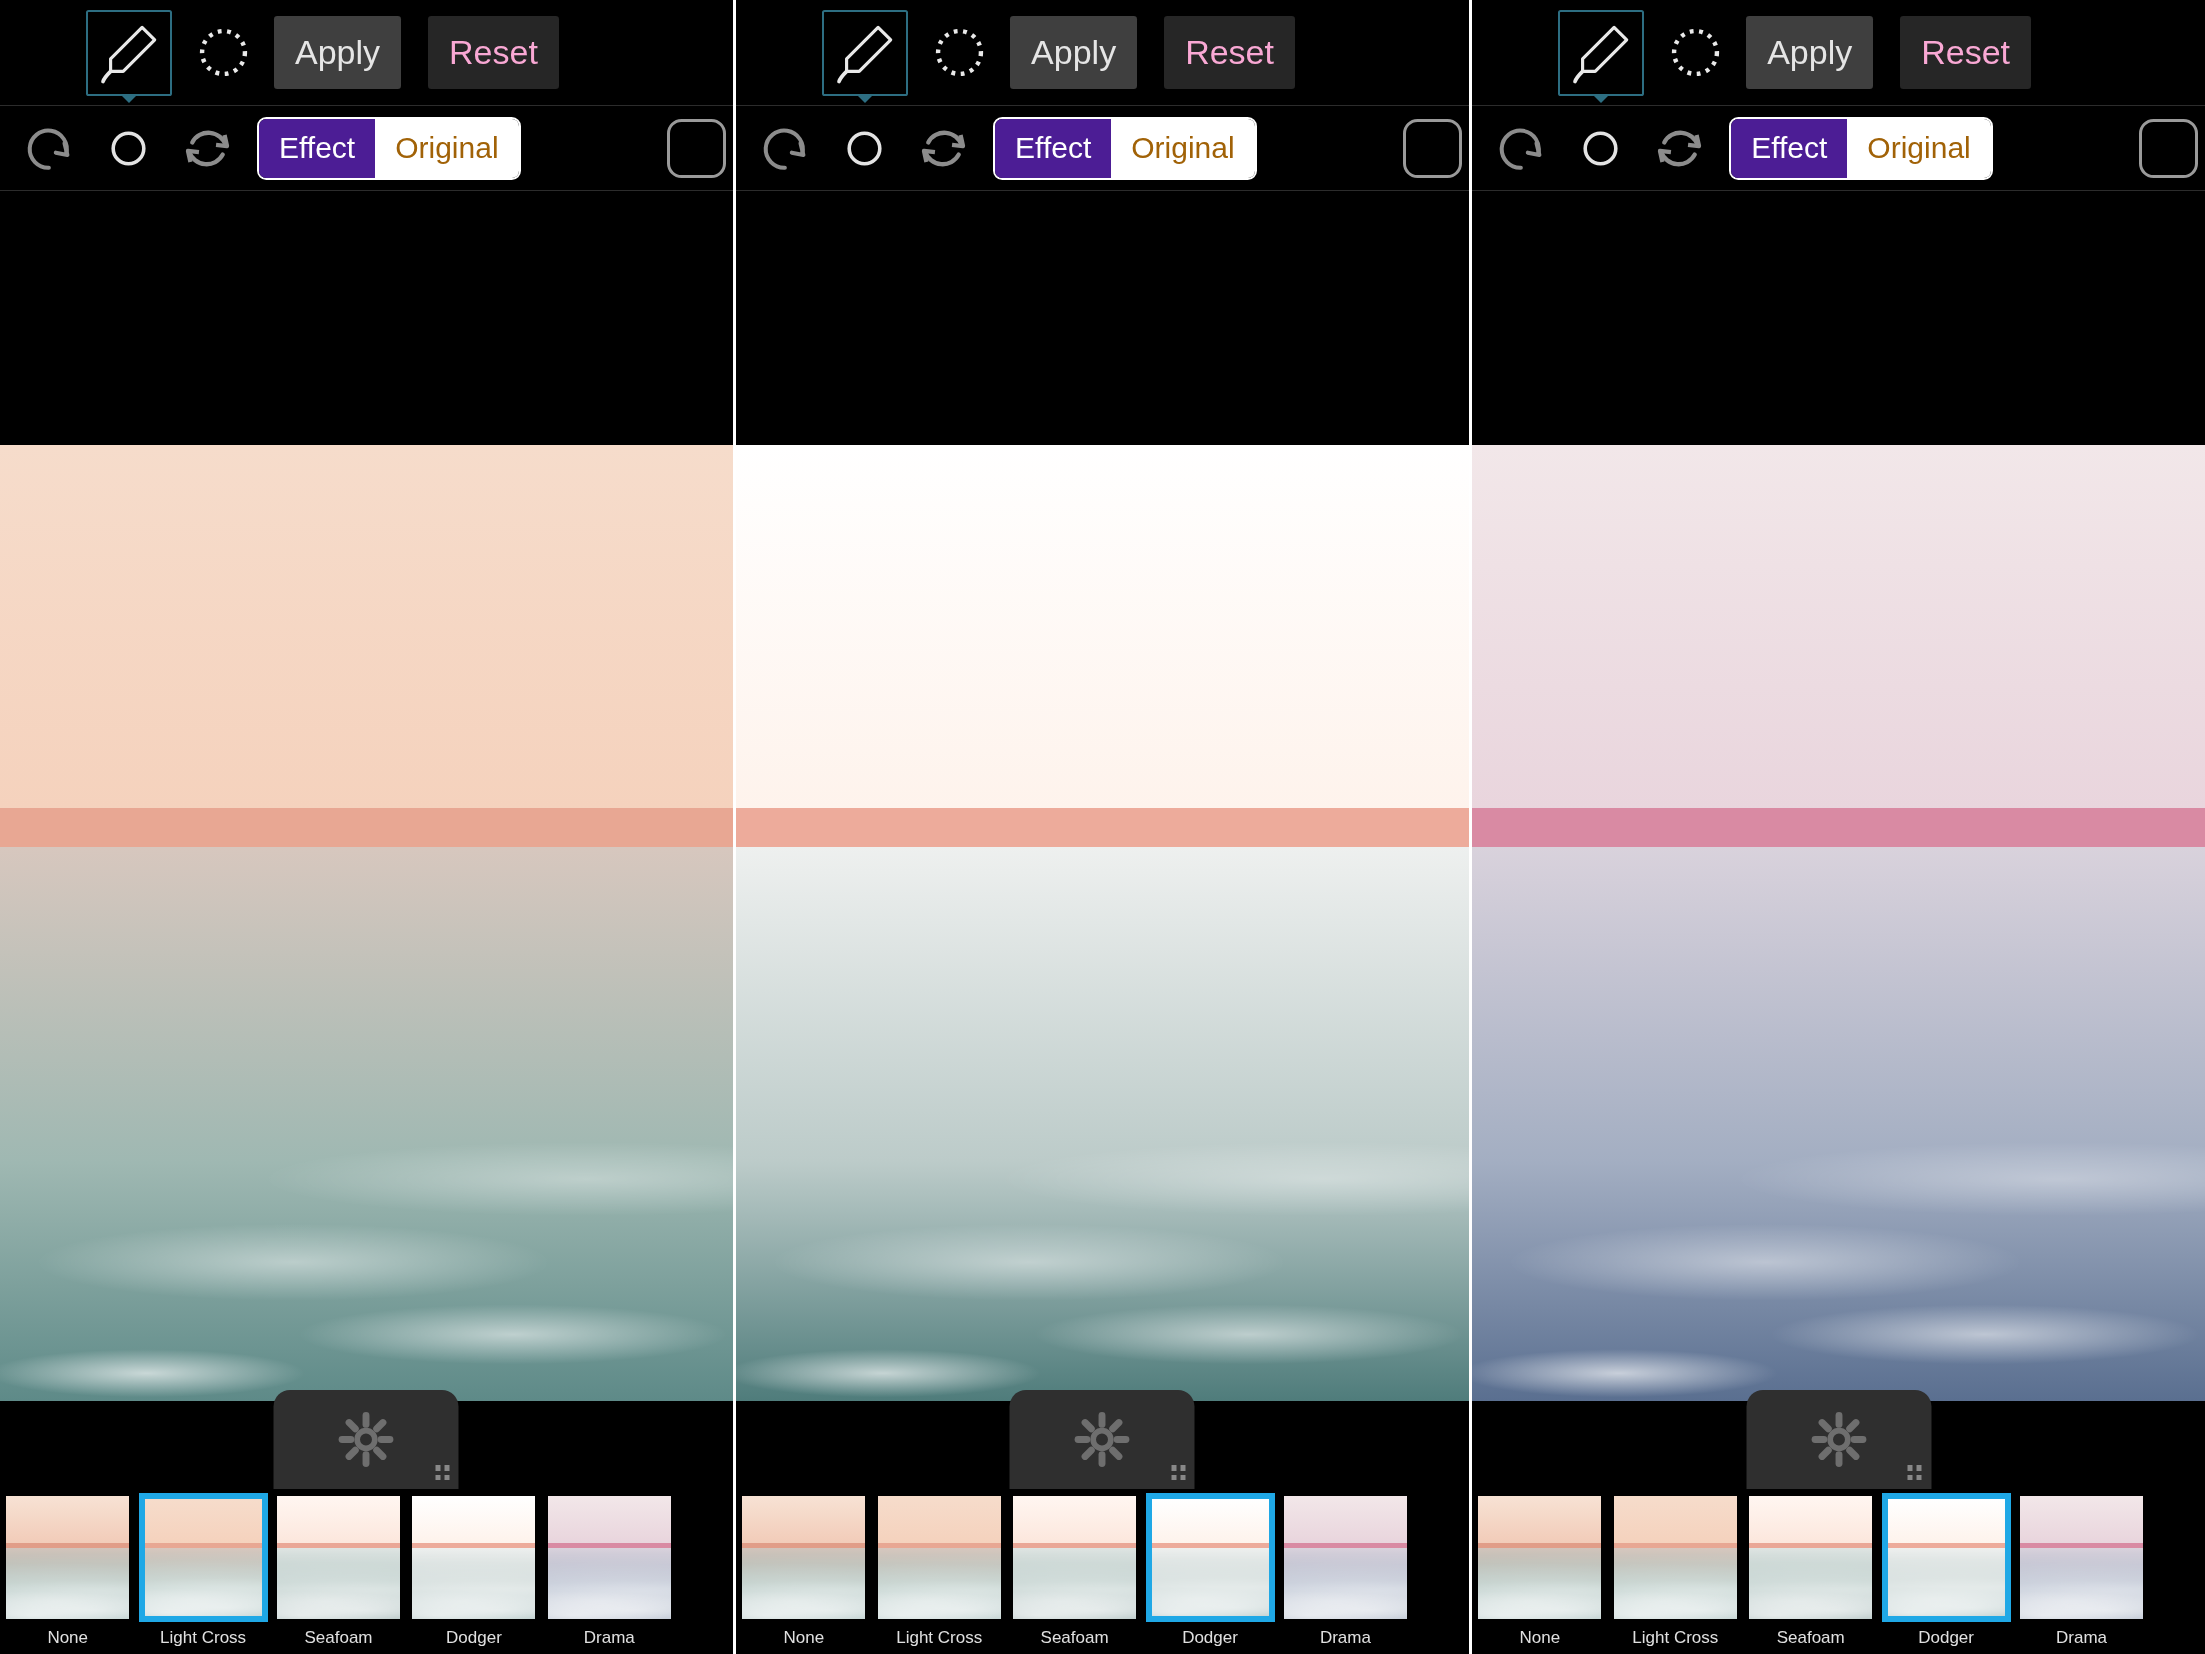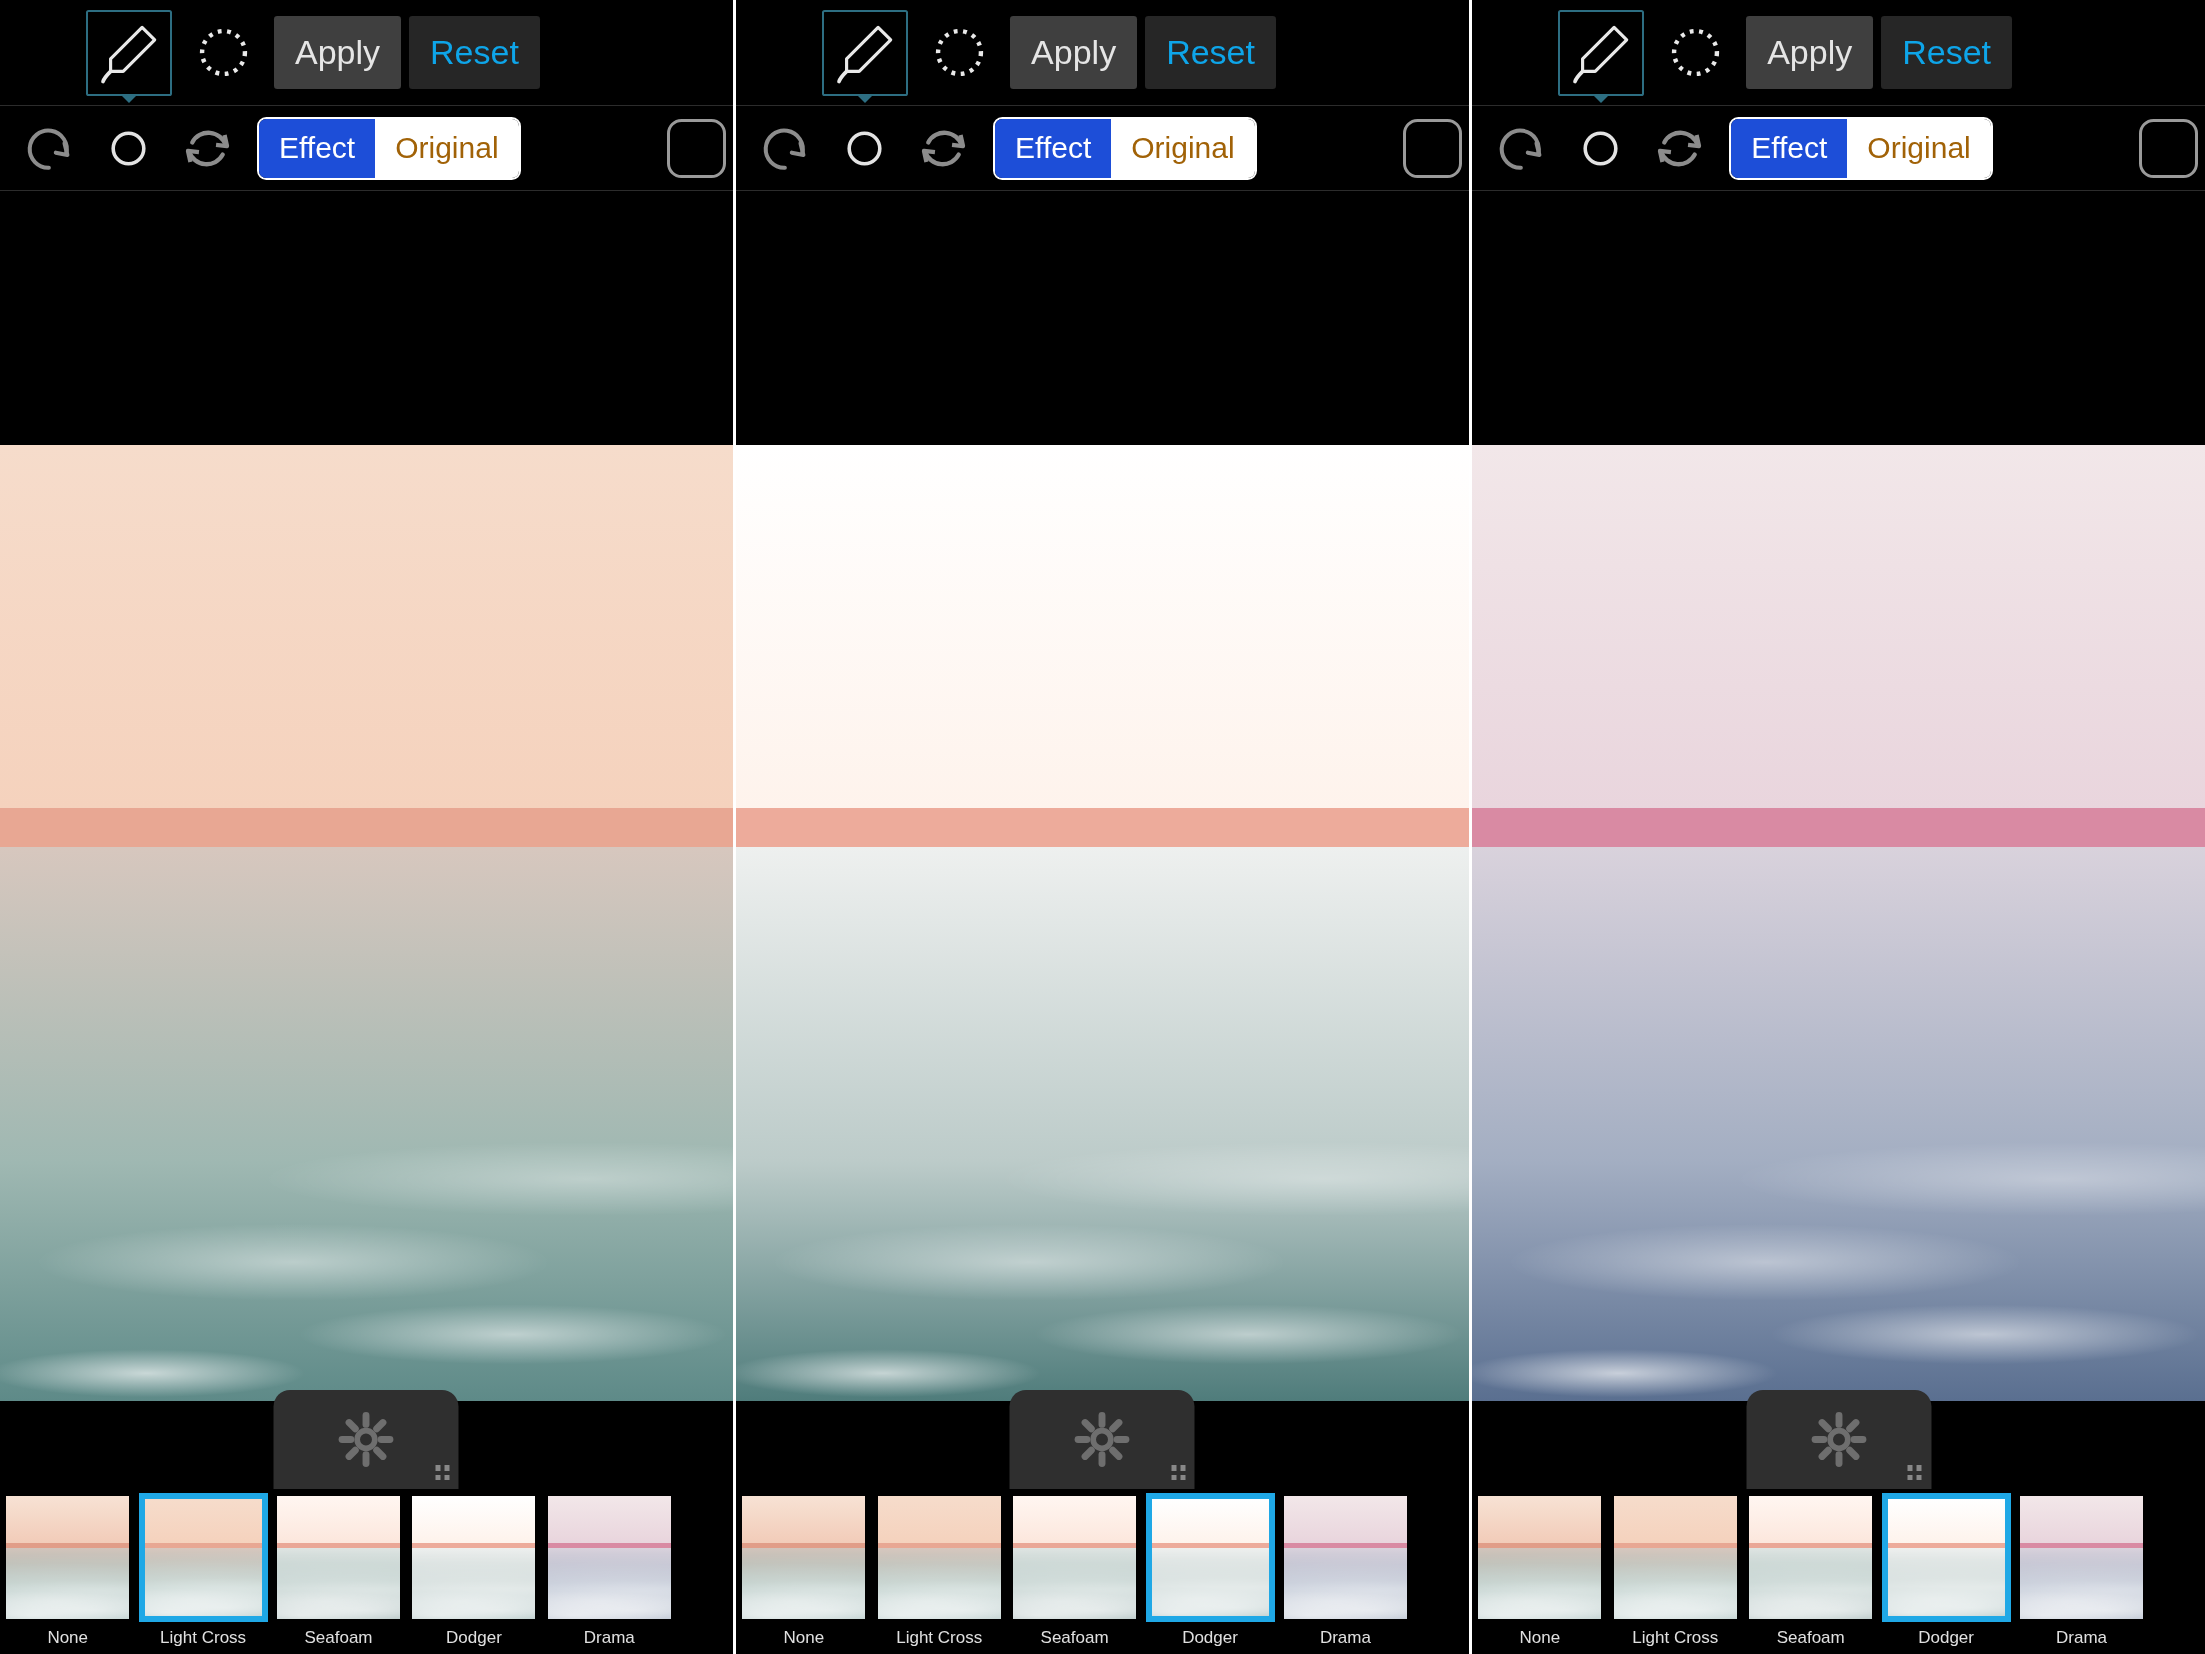--- a/index.html
+++ b/index.html
@@ -17,29 +17,29 @@
 
   
   .topbar{height:105px;display:flex;align-items:center;gap:8px;padding:0 0 0 86px;}
   .tool-slot{width:86px;height:86px;display:flex;align-items:center;justify-content:center;}
   .brush-slot{border:2px solid #2d6e82;border-radius:2.6px;position:relative;}
   .brush-slot::after{content:"";position:absolute;bottom:-9.2px;left:50%;transform:translateX(-50%);
     border-left:9.2px solid transparent;border-right:9.2px solid transparent;border-top:9.2px solid #2d6e82;}
   .btn-apply,.btn-reset{height:73px;min-width:119px;display:flex;align-items:center;justify-content:center;
     font-size:34px;border-radius:3.3px;padding:0 21px;}
   .btn-apply{background:#3f3f3f;color:#e5e5e5;}
-  .btn-reset{background:#262626;color:#0ea5e9;}
+  .btn-reset{background:#262626;color:#f9a8d4;margin-left:19px;}
 
   
   .secbar{height:86px;border-top:1.3px solid #2c2c2c;border-bottom:1.3px solid #2c2c2c;
     display:flex;align-items:center;gap:20px;padding:0 6.6px 0 20px;}
   .icon-btn{width:59px;height:59px;display:flex;align-items:center;justify-content:center;}
   .seg{display:flex;height:63px;border:2.6px solid #fff;border-radius:9.2px;overflow:hidden;font-size:30px;}
   .seg div{display:flex;align-items:center;justify-content:center;padding:0 20px;}
-  .seg .off{background:#1d4ed8;color:#fff;}
+  .seg .off{background:#4c1d95;color:#fff;}
   .seg .on{background:#fff;color:#a16207;font-weight:400;}
   .round-sq{width:59px;height:59px;border:3.3px solid #9a9a9a;border-radius:14.5px;}
   .flex-spacer{flex:1;}
 
   
   .canvas-wrap{flex:1;display:flex;align-items:center;justify-content:center;background:#000;}
   .canvas{width:100%;height:956px;}
 
   
   .gear-tab{position:absolute;bottom:165px;left:50%;transform:translateX(-50%);

